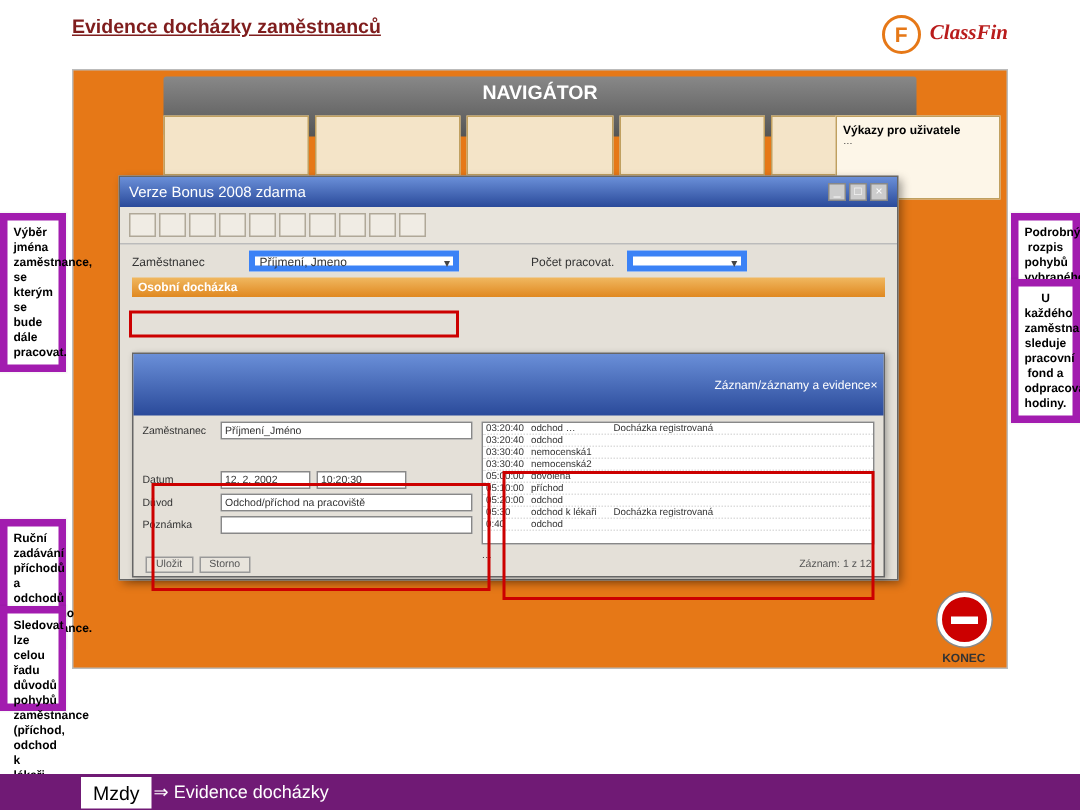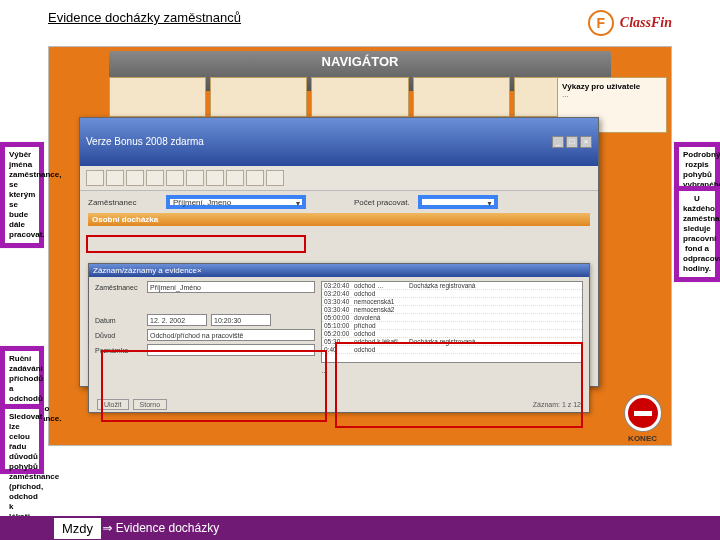--- a/index.html
+++ b/index.html
@@ -1,44 +1,44 @@
 <!DOCTYPE html>
 <html><head>
 <meta charset="utf-8">
 <style>
   * { margin: 0; padding: 0; box-sizing: border-box; }
   body { font-family: Arial, sans-serif; width: 720px; height: 540px; position: relative; background: #fff; overflow: hidden; }
   .page { position: relative; width: 100%; height: 100%; }
   .header { padding: 10px 48px 4px 48px; display: flex; justify-content: space-between; align-items: flex-start; }
   .header-text { flex: 1; padding-right: 20px; }
-  .title { font-size: 13px; font-weight: normal; text-decoration: underline; color: #000000; margin-bottom: 4px; }
+  .title { font-size: 13px; font-weight: bold; text-decoration: underline; color: #7f1d1d; margin-bottom: 4px; }
   .subtitle { font-size: 11px; color: #222; line-height: 1.35; }
   .logo { display: flex; align-items: center; gap: 6px; }
   .logo-circle { width: 26px; height: 26px; border-radius: 50%; border: 2px solid #e67817; display: flex; align-items: center; justify-content: center; color: #e67817; font-weight: bold; font-size: 14px; }
   .logo-text { font-weight: bold; font-style: italic; color: #b91c1c; font-size: 14px; font-family: Liberation Serif, serif; }
   .screenshot-area { position: relative; margin: 6px 48px 0 48px; height: 400px; background: #e67817; border: 1px solid #bbb; }
   .nav-bar { position: absolute; top: 4px; left: 60px; right: 60px; height: 40px; background: linear-gradient(#888, #555); color: #fff; font-weight: bold; font-size: 13px; text-align: center; line-height: 22px; border-radius: 2px; }
   .thumb-row { position: absolute; top: 30px; left: 60px; right: 60px; height: 40px; display: flex; gap: 4px; }
   .thumb { flex: 1; background: #f4e4c8; border: 1px solid #c0a060; }
   .side-panel { position: absolute; top: 30px; right: 4px; width: 110px; height: 56px; background: #fdf6e8; border: 1px solid #c0a060; font-size: 7px; padding: 4px; color: #333; }
   .side-panel .sp-title { font-weight: bold; font-size: 8px; color: #000; }
   .subwin { position: absolute; top: 70px; left: 30px; width: 520px; height: 270px; background: #e4e0d8; border: 1px solid #666; box-shadow: 2px 2px 6px rgba(0,0,0,0.4); }
-  .subwin-title { background: linear-gradient(#6a8fd8, #2a4a9a); color: #fff; font-size: 10px; padding: 18px 6px; display: flex; justify-content: space-between; }
+  .subwin-title { background: linear-gradient(#6a8fd8, #2a4a9a); color: #fff; font-size: 10px; padding: 4px 6px; display: flex; justify-content: space-between; align-items: center; }
   .subwin-title-buttons { display: flex; gap: 2px; }
   .wbtn { width: 12px; height: 12px; background: #ccc; border: 1px solid #888; font-size: 8px; line-height: 10px; text-align: center; }
   .toolbar { padding: 4px 6px; display: flex; gap: 2px; background: #e8e4dc; border-bottom: 1px solid #bbb; }
   .tbtn { width: 18px; height: 16px; background: #f0ece4; border: 1px solid #b0a898; }
   .subwin-body { padding: 4px 8px; position: relative; height: calc(100% - 36px); }
   .field-row { display: flex; gap: 8px; align-items: center; margin-bottom: 3px; font-size: 8px; color: #333; }
   .field-row label { width: 70px; }
   .field-row .dd { flex: 0 0 140px; height: 14px; background: #fff; border: 4px solid #3b82f6; position: relative; display: flex; align-items: center; padding: 0 3px; font-size: 8px; }
   .dd::after { content: "▾"; position: absolute; right: 2px; top: 0; font-size: 8px; color: #444; }
   .group-bar { background: linear-gradient(#f0b860, #e08820); color: #fff; font-size: 8px; padding: 2px 4px; margin: 4px 0 3px 0; font-weight: bold; }
   .innerwin { position: absolute; top: 72px; left: 8px; right: 8px; height: 150px; background: #e4e0d8; border: 1px solid #666; box-shadow: 1px 1px 4px rgba(0,0,0,0.3); }
-  .innerwin-title { background: linear-gradient(#6a8fd8, #2a4a9a); color: #fff; font-size: 8px; padding: 2px 4px; display: flex; justify-content: flex-start; }
+  .innerwin-title { background: linear-gradient(#6a8fd8, #2a4a9a); color: #fff; font-size: 8px; padding: 16px 4px; display: flex; justify-content: flex-end; }
   .innerwin-body { padding: 4px 6px; display: flex; gap: 6px; height: calc(100% - 14px); font-size: 7px; color: #333; }
   .left-col { flex: 0 0 220px; }
   .right-col { flex: 1; }
   .lc-row { display: flex; align-items: center; gap: 4px; margin-bottom: 3px; }
   .lc-row label { width: 48px; }
   .lc-input { height: 12px; background: #fff; border: 1px solid #888; padding: 0 2px; display: flex; align-items: center; flex: 1; }
   .lc-input.sm { flex: 0 0 60px; }
   .list-box { background: #fff; border: 1px solid #888; height: 82px; overflow: hidden; }
   .list-row { display: flex; font-size: 6.5px; padding: 0 2px; border-bottom: 1px dotted #ddd; white-space: nowrap; }
   .list-row span:nth-child(1) { width: 30px; }

